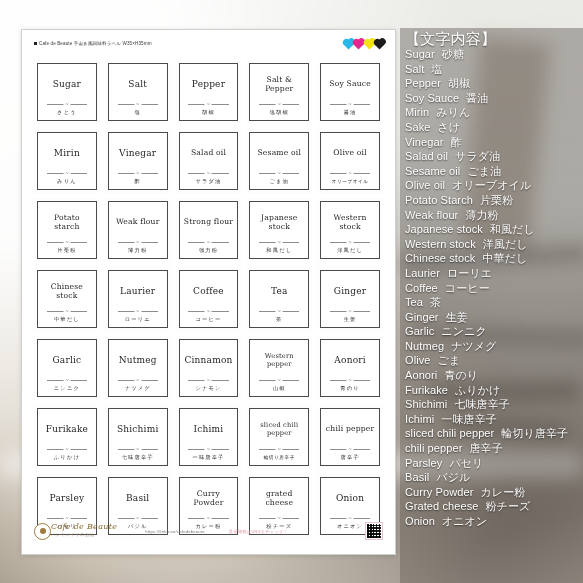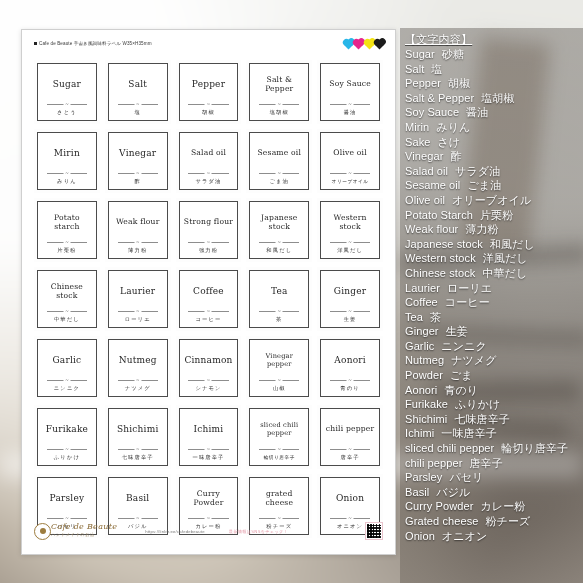--- a/index.html
+++ b/index.html
@@ -233,26 +233,25 @@
     padding: 4px 5px 0 5px;
     overflow: hidden;
   }
   .info-veil {
     position: absolute; inset: 0;
     background: linear-gradient(180deg, rgba(55,48,42,.34) 0%, rgba(48,42,36,.30) 45%, rgba(70,62,54,.30) 100%);
   }
   .info-content { position: relative; }
   .info-title {
     font-family: "DejaVu Serif", serif;
-    font-size: 11px;
+    font-size: 15px;
     line-height: 15px;
     color: #ffffff;
     text-shadow: 0 1px 1.5px rgba(0,0,0,.55);
     letter-spacing: .2px;
-    text-decoration: underline;
   }
   .info-list { list-style: none; }
   .info-list li {
     font-family: Liberation Sans, sans-serif;
     font-size: 11px;
     line-height: 14.6px;
     color: #ffffff;
     text-shadow: 0 1px 1.6px rgba(0,0,0,.6);
     white-space: nowrap;
     letter-spacing: .1px;
@@ -487,21 +486,21 @@
           <div class="label">
             <div class="en">Cinnamon</div>
             <div class="divider">
               <span>~</span>
             </div>
             <div class="jp">シナモン</div>
           </div>
         </div>
         <div class="cell">
           <div class="label">
-            <div class="en sz-xs">Vinegar pepper</div>
+            <div class="en sz-xs">Western pepper</div>
             <div class="divider">
               <span>~</span>
             </div>
             <div class="jp">山椒</div>
           </div>
         </div>
         <div class="cell">
           <div class="label">
             <div class="en">Aonori</div>
             <div class="divider">
@@ -619,40 +618,39 @@
   </div>
 
   <div class="info-panel">
     <div class="info-veil"></div>
     <div class="info-content">
       <div class="info-title">【文字内容】</div>
       <ul class="info-list">
           <li><span>Sugar</span><span class="jp-term">砂糖</span></li>
           <li><span>Salt</span><span class="jp-term">塩</span></li>
           <li><span>Pepper</span><span class="jp-term">胡椒</span></li>
-          <li><span>Salt &amp; Pepper</span><span class="jp-term">塩胡椒</span></li>
           <li><span>Soy Sauce</span><span class="jp-term">醤油</span></li>
           <li><span>Mirin</span><span class="jp-term">みりん</span></li>
           <li><span>Sake</span><span class="jp-term">さけ</span></li>
           <li><span>Vinegar</span><span class="jp-term">酢</span></li>
           <li><span>Salad oil</span><span class="jp-term">サラダ油</span></li>
           <li><span>Sesame oil</span><span class="jp-term">ごま油</span></li>
           <li><span>Olive oil</span><span class="jp-term">オリーブオイル</span></li>
           <li><span>Potato Starch</span><span class="jp-term">片栗粉</span></li>
           <li><span>Weak flour</span><span class="jp-term">薄力粉</span></li>
           <li><span>Japanese stock</span><span class="jp-term">和風だし</span></li>
           <li><span>Western stock</span><span class="jp-term">洋風だし</span></li>
           <li><span>Chinese stock</span><span class="jp-term">中華だし</span></li>
           <li><span>Laurier</span><span class="jp-term">ローリエ</span></li>
           <li><span>Coffee</span><span class="jp-term">コーヒー</span></li>
           <li><span>Tea</span><span class="jp-term">茶</span></li>
           <li><span>Ginger</span><span class="jp-term">生姜</span></li>
           <li><span>Garlic</span><span class="jp-term">ニンニク</span></li>
           <li><span>Nutmeg</span><span class="jp-term">ナツメグ</span></li>
-          <li><span>Powder</span><span class="jp-term">ごま</span></li>
+          <li><span>Olive</span><span class="jp-term">ごま</span></li>
           <li><span>Aonori</span><span class="jp-term">青のり</span></li>
           <li><span>Furikake</span><span class="jp-term">ふりかけ</span></li>
           <li><span>Shichimi</span><span class="jp-term">七味唐辛子</span></li>
           <li><span>Ichimi</span><span class="jp-term">一味唐辛子</span></li>
           <li><span>sliced chili pepper</span><span class="jp-term">輪切り唐辛子</span></li>
           <li><span>chili pepper</span><span class="jp-term">唐辛子</span></li>
           <li><span>Parsley</span><span class="jp-term">パセリ</span></li>
           <li><span>Basil</span><span class="jp-term">バジル</span></li>
           <li><span>Curry Powder</span><span class="jp-term">カレー粉</span></li>
           <li><span>Grated cheese</span><span class="jp-term">粉チーズ</span></li>

